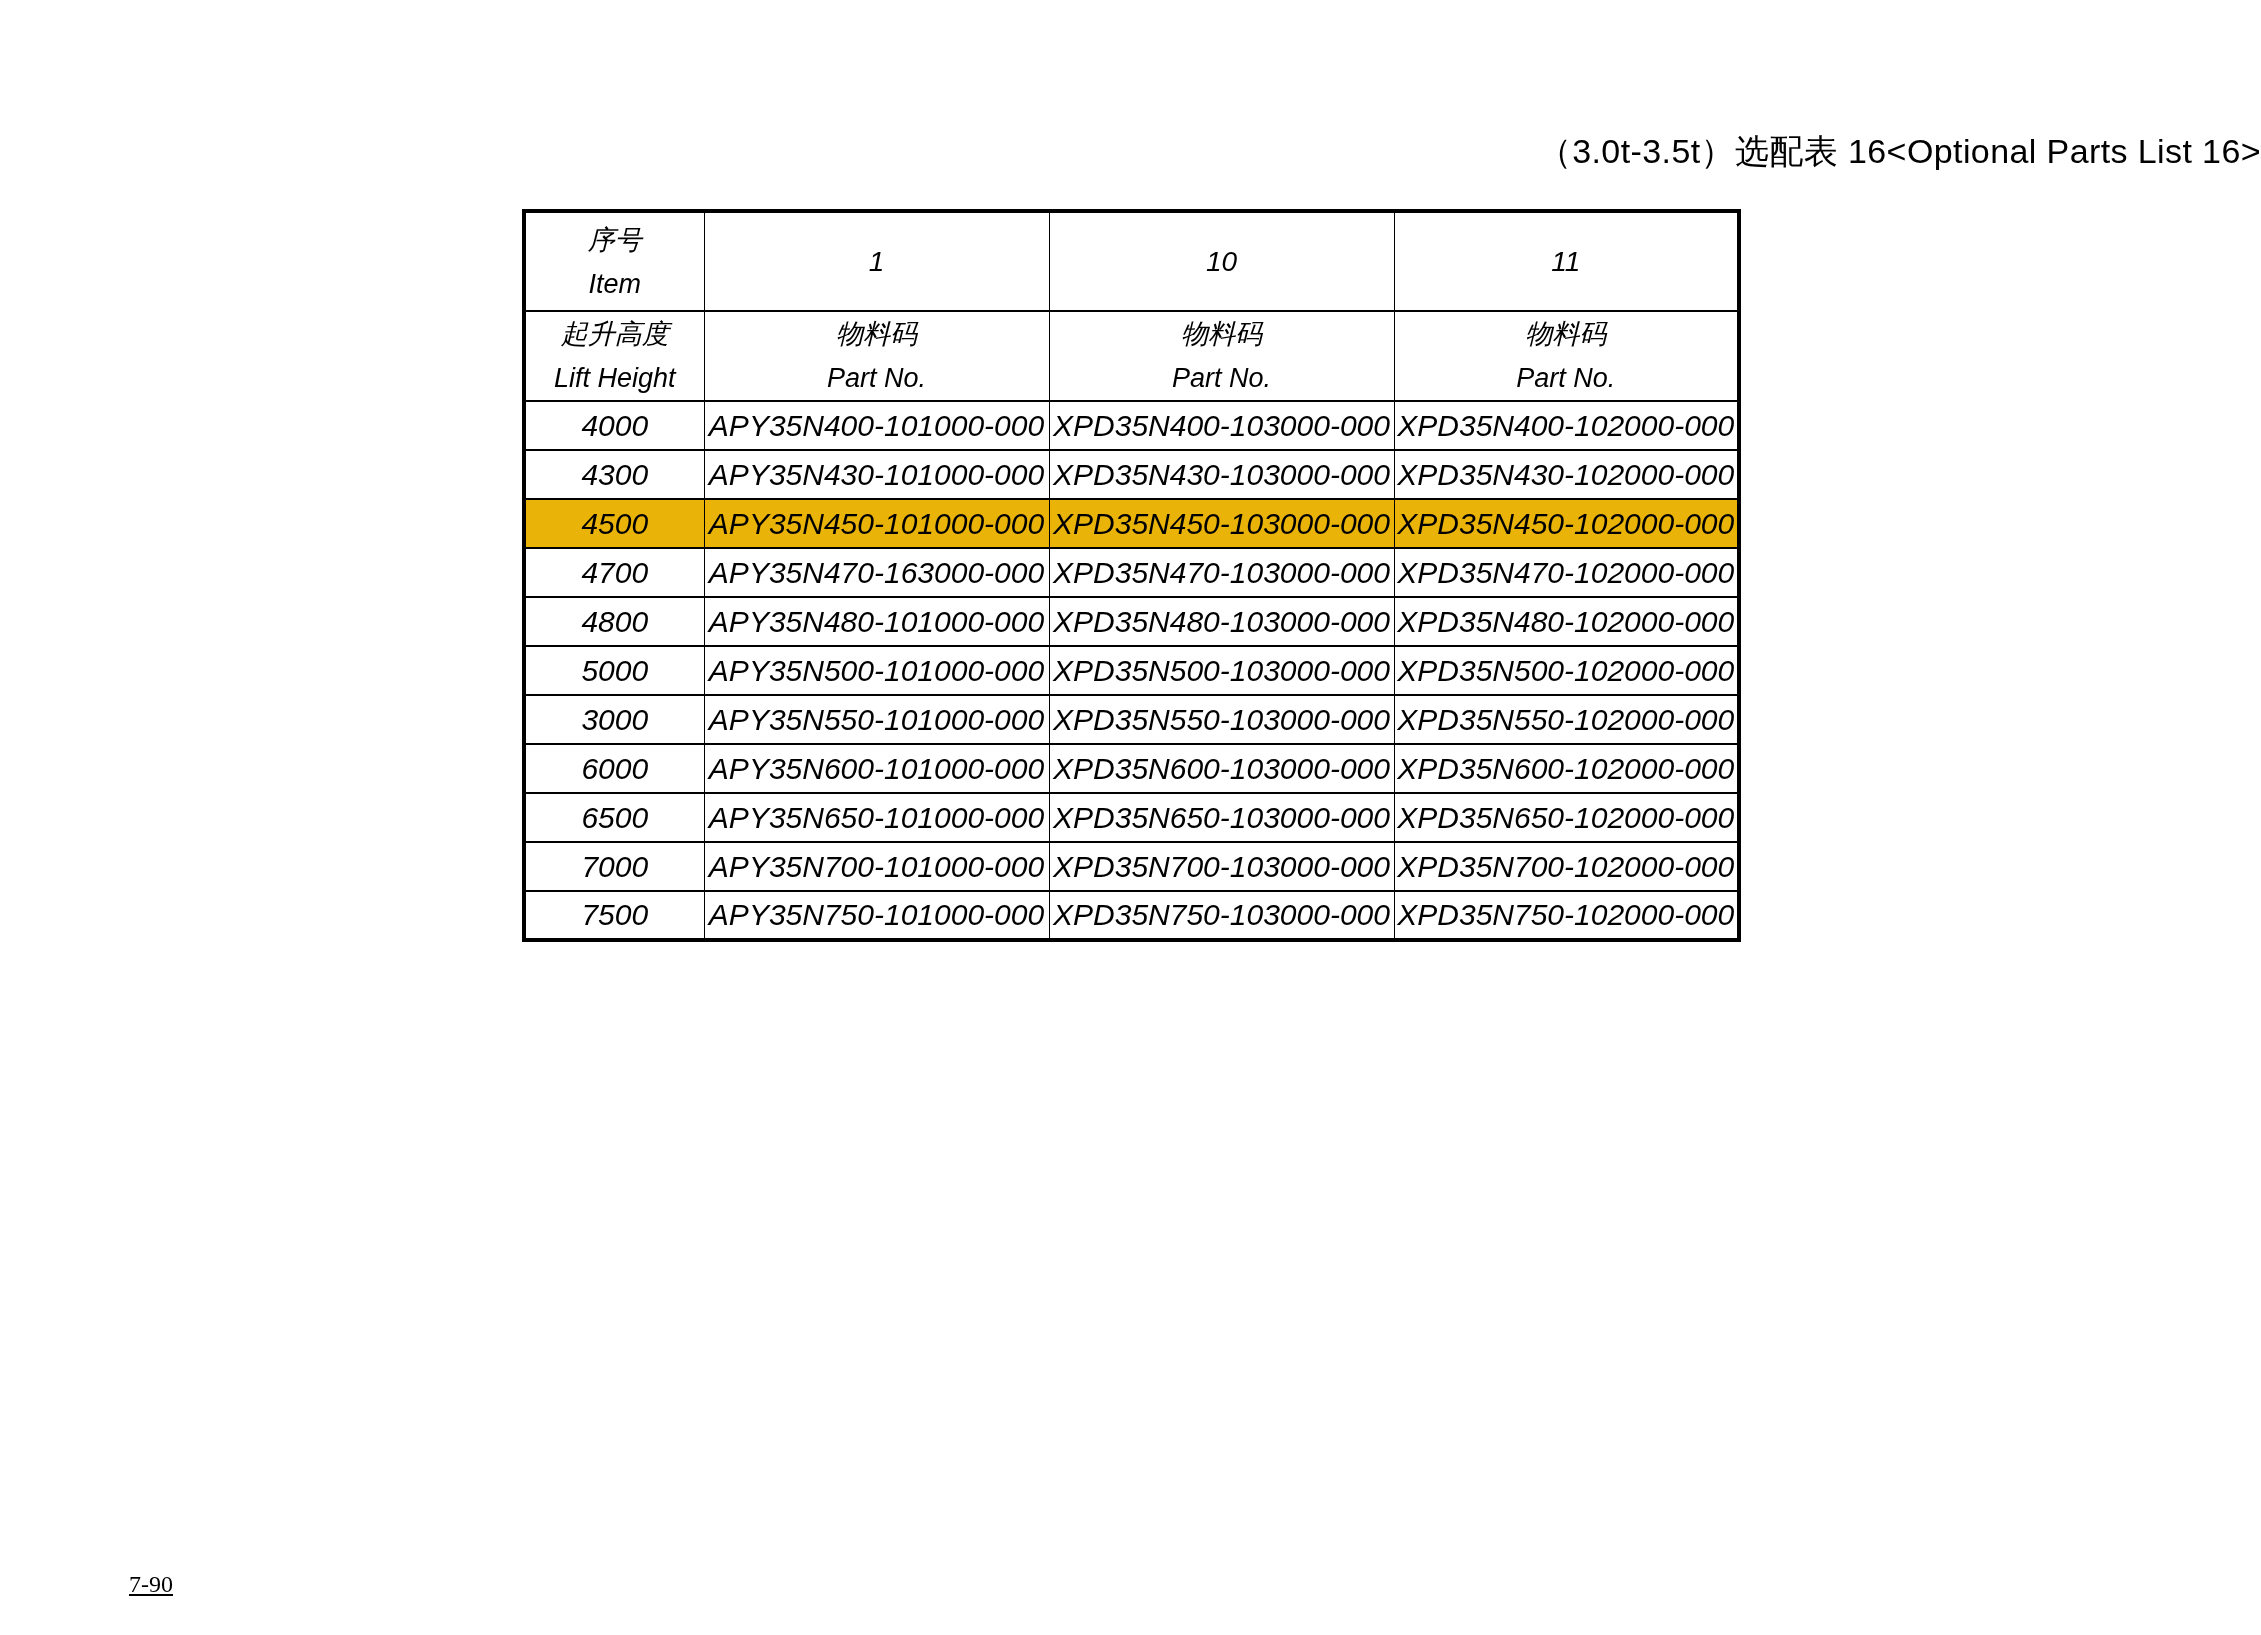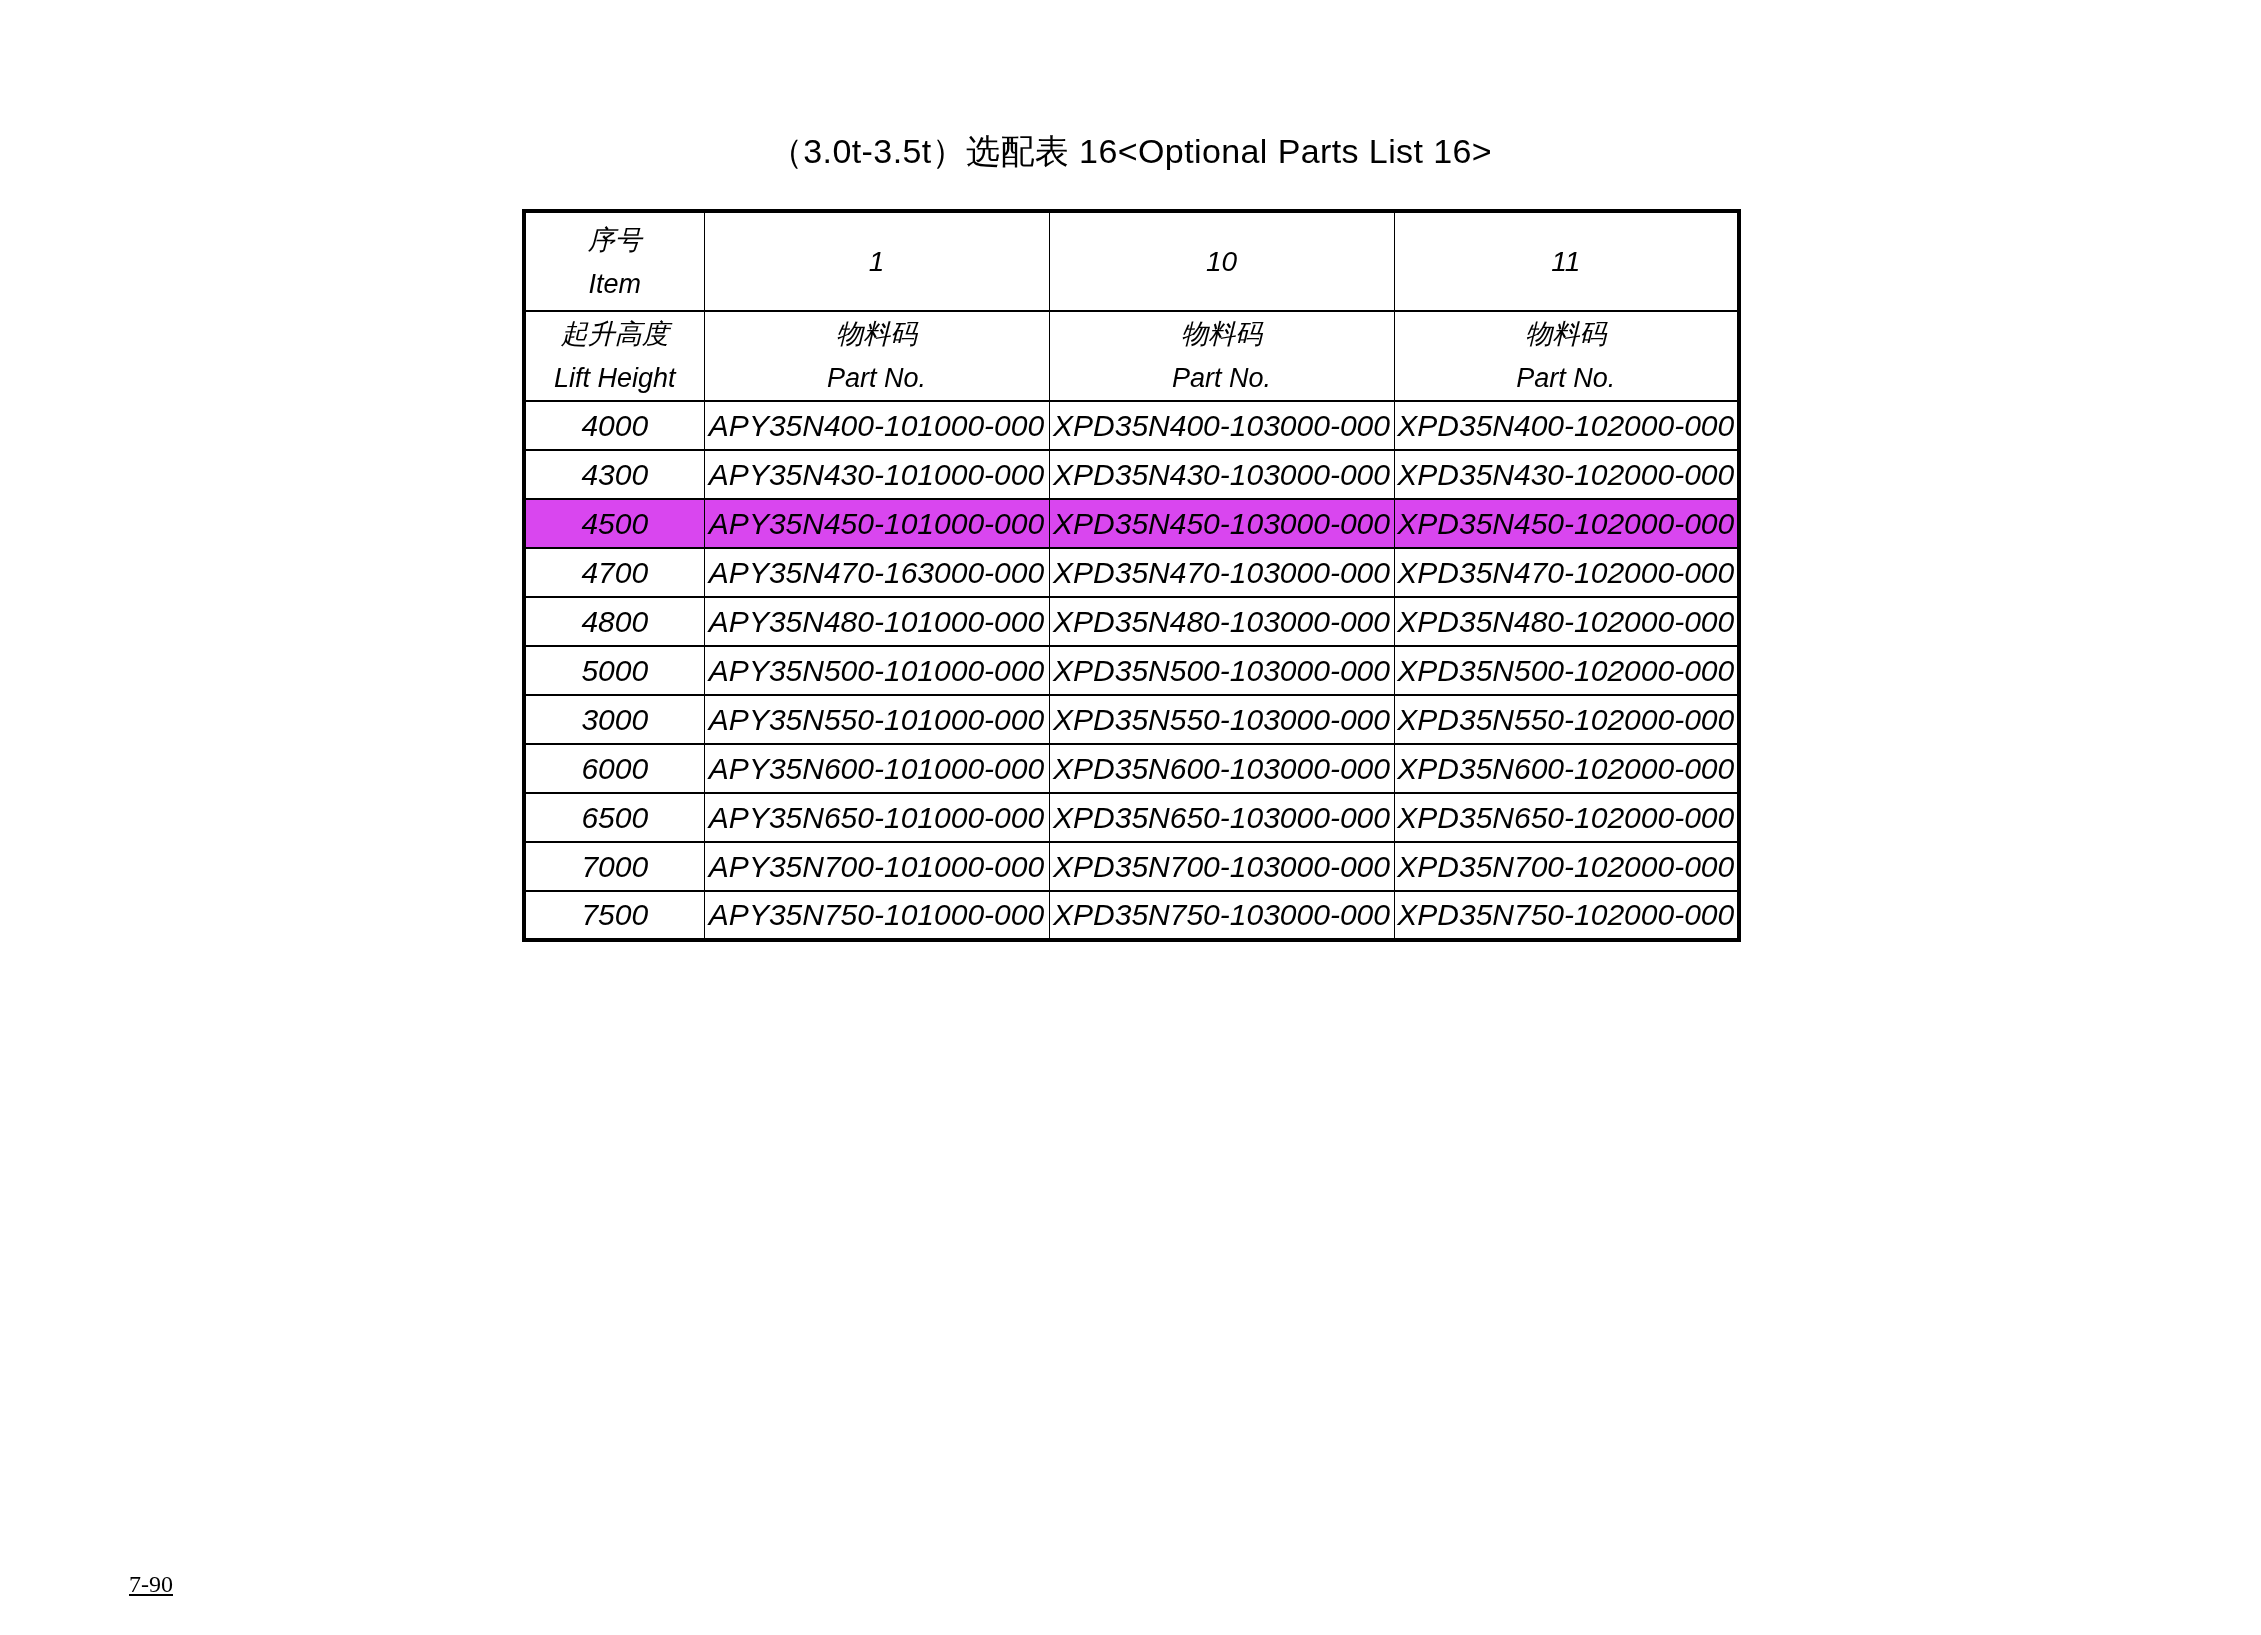--- a/index.html
+++ b/index.html
@@ -12,21 +12,21 @@
     width: 2261px;
     height: 1635px;
     font-family: "Liberation Sans", sans-serif;
     color: #000000;
   }
   .doc-title {
     position: absolute;
     left: 0;
     right: 0;
     top: 129px;
-    text-align: center;
+    text-align: right;
     font-size: 34px;
     font-weight: 400;
     letter-spacing: 0.4px;
     white-space: nowrap;
   }
   table.parts-table {
     position: absolute;
     left: 522px;
     top: 209px;
     border-collapse: collapse;
@@ -119,21 +119,21 @@
         <td>APY35N400-101000-000</td>
         <td>XPD35N400-103000-000</td>
         <td>XPD35N400-102000-000</td>
       </tr>
       <tr>
         <td>4300</td>
         <td>APY35N430-101000-000</td>
         <td>XPD35N430-103000-000</td>
         <td>XPD35N430-102000-000</td>
       </tr>
-      <tr style="background: #d946ef;">
+      <tr style="background: #eab308;">
         <td>4500</td>
         <td>APY35N450-101000-000</td>
         <td>XPD35N450-103000-000</td>
         <td>XPD35N450-102000-000</td>
       </tr>
       <tr>
         <td>4700</td>
         <td>APY35N470-163000-000</td>
         <td>XPD35N470-103000-000</td>
         <td>XPD35N470-102000-000</td>

